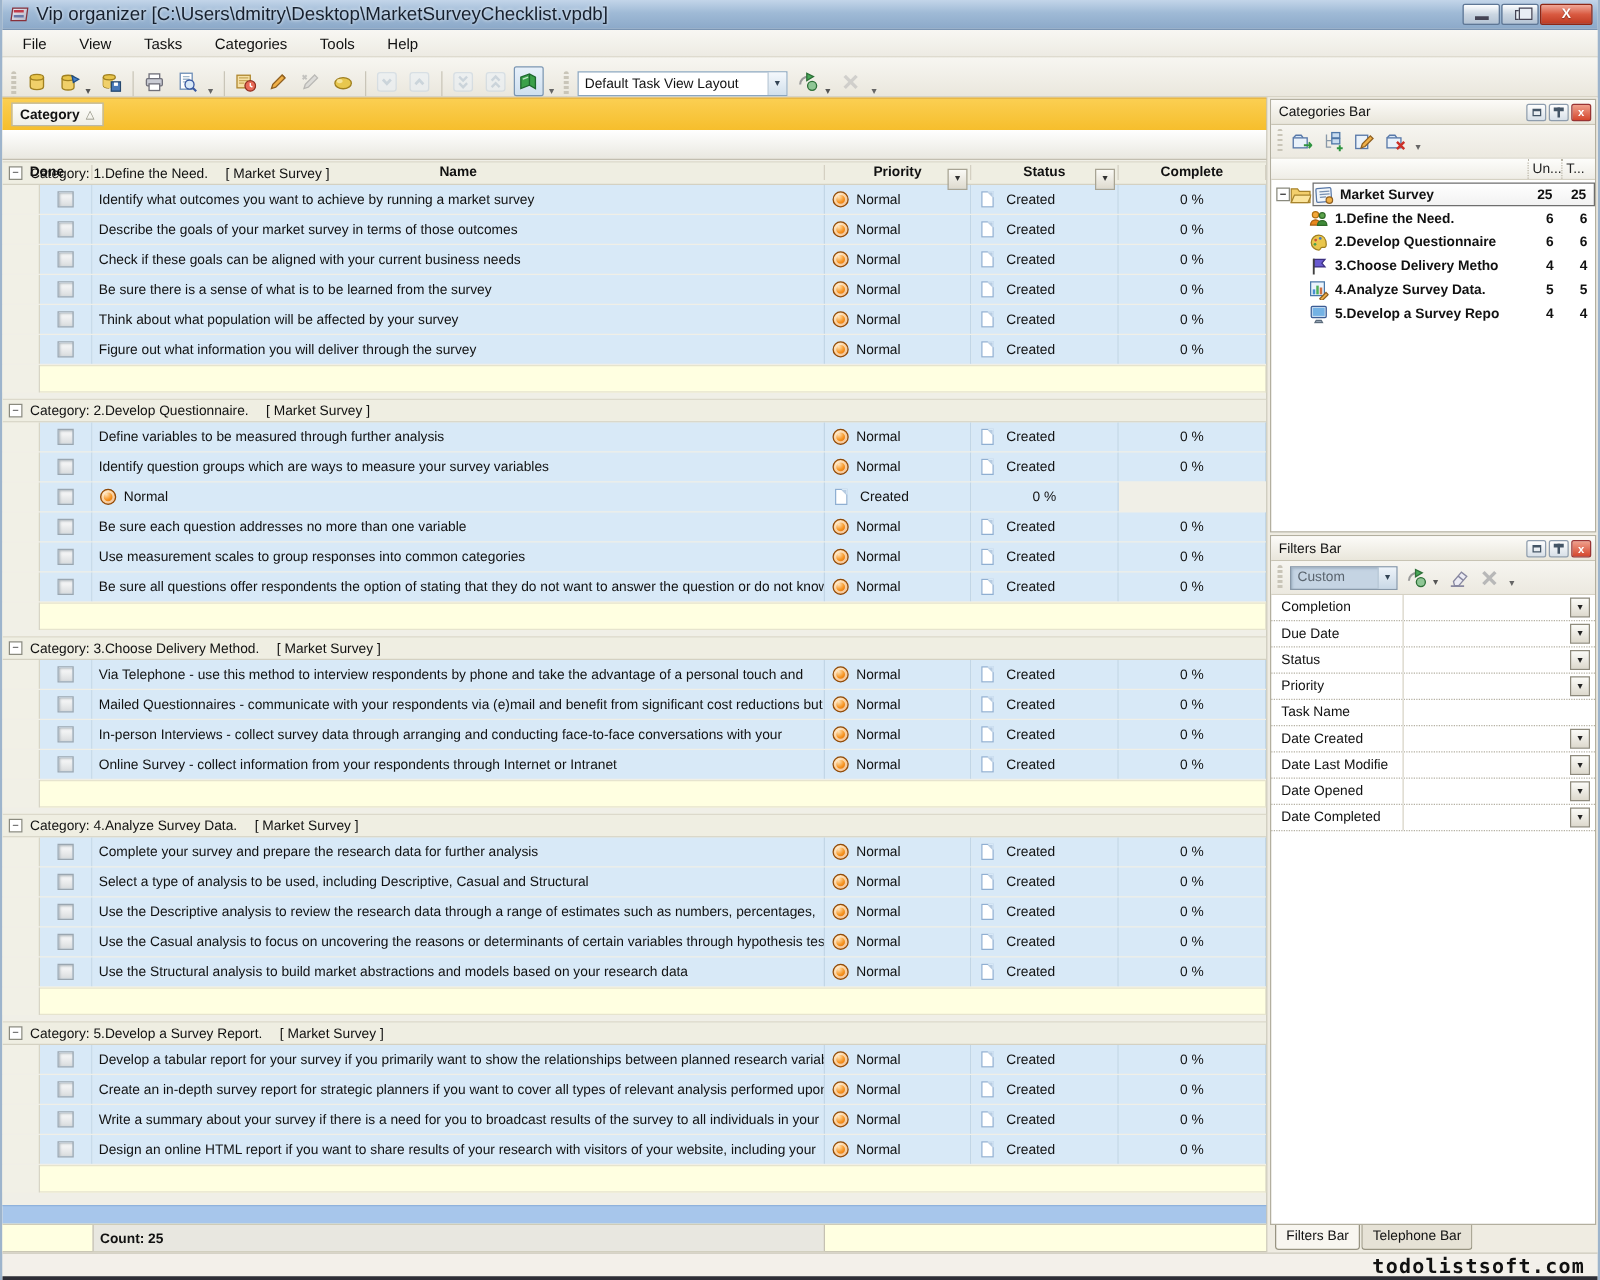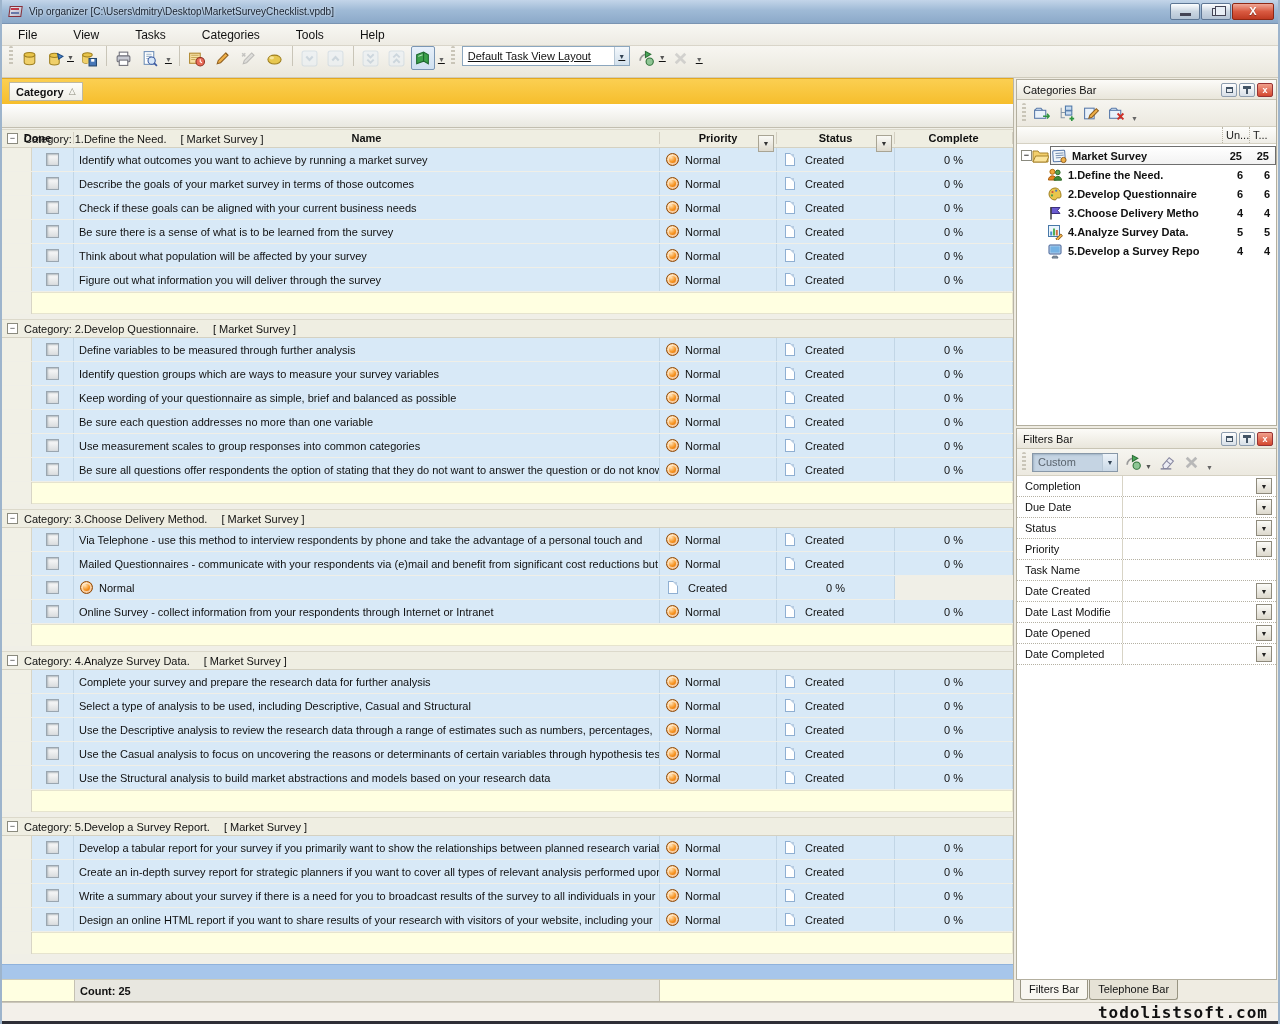--- a/index.html
+++ b/index.html
@@ -7,35 +7,35 @@
   body { font-family:"Liberation Sans","DejaVu Sans",sans-serif; font-size:11px; color:#111; background:#EFECE2; }
 
   .window { width:1280px; height:1024px; display:flex; flex-direction:column; border-left:2px solid #9DB4CC; border-right:2px solid #9DB4CC; }
 
   
   .titlebar { height:24px; flex:0 0 24px; background:linear-gradient(#C3D5E9,#9FBAD6 45%,#8CA9C9); display:flex; align-items:center; padding:0 4px; border-bottom:1px solid #7A94B2; }
   .app-icon { width:16px; height:16px; margin:0 5px 0 2px; position:relative; }
   .app-icon .s1 { position:absolute; left:1px; top:2px; width:13px; height:11px; background:linear-gradient(135deg,#E8E8F0,#B8B8C8); border:1px solid #88303A; transform:skewX(-8deg); }
   .app-icon .s2 { position:absolute; left:3px; top:4px; width:8px; height:2px; background:#C03A4A; }
   .app-icon .s3 { position:absolute; left:3px; top:8px; width:8px; height:2px; background:#6878A8; }
-  .title-text { font-size:10px; color:#16202E; text-shadow:0 0 3px rgba(255,255,255,.9); white-space:nowrap; }
+  .title-text { font-size:15px; color:#16202E; text-shadow:0 0 3px rgba(255,255,255,.9); white-space:nowrap; }
   .win-btns { margin-left:auto; display:flex; gap:1px; }
   .win-btn { width:30px; height:17px; border:1px solid #5E7694; border-radius:2px; background:linear-gradient(#FDFEFF,#CBD6E2 50%,#B4C3D4); display:flex; align-items:center; justify-content:center; color:#333; }
   .win-btn.close { width:42px; background:linear-gradient(#F0A898,#D95A41 50%,#BF3A22); border-color:#8E2714; color:#fff; font-weight:bold; }
   .glyph-min { width:11px; height:3px; background:#445; margin-top:6px; }
   .glyph-restore { width:9px; height:8px; border:1px solid #445; position:relative; background:#E8EEF5; }
   .glyph-restore::before { content:""; position:absolute; left:2px; top:-3px; width:9px; height:8px; border:1px solid #445; background:#E8EEF5; }
   .glyph-x { font-size:11px; font-weight:bold; line-height:1; text-shadow:0 1px 1px rgba(0,0,0,.4); }
 
   
-  .menubar { height:22px; flex:0 0 22px; background:linear-gradient(#F8F7F3,#EDEBE3); display:flex; align-items:center; padding-left:8px; border-bottom:1px solid #D9D5C9; gap:20px; }
+  .menubar { height:22px; flex:0 0 22px; background:linear-gradient(#F8F7F3,#EDEBE3); display:flex; align-items:center; padding-left:8px; border-bottom:1px solid #D9D5C9; gap:10px; }
   .menu-item { padding:3px 8px; font-size:12px; }
 
   
-  .toolbar { height:32px; flex:0 0 32px; background:linear-gradient(#F7F6F1,#EAE7DD); display:flex; align-items:flex-start; padding:0 4px; border-bottom:1px solid #CFCBBC;text-decoration:underline; }
+  .toolbar { height:32px; flex:0 0 32px; background:linear-gradient(#F7F6F1,#EAE7DD); display:flex; align-items:flex-end; padding:0 4px; border-bottom:1px solid #CFCBBC; }
   .tb-grip { width:4px; height:20px; margin:0 3px; background:repeating-linear-gradient(#C9C5B8 0 2px,transparent 2px 4px); border-radius:2px; }
   .tb-sep { width:1px; height:20px; background:#C9C5B8; margin:0 4px; }
   .tbtn { width:24px; height:24px; border:1px solid transparent; border-radius:2px; display:flex; align-items:center; justify-content:center; margin:0 1px; }
   .tbtn.pressed { border-color:#7A96B4; background:linear-gradient(#E7F0FA,#CFE0F0); }
   .tbtn.disabled { opacity:.55; }
   .dd-arrow { font-size:7px; color:#555; margin:8px 2px 0 -1px; }
   .ov-arrow { font-size:7px; color:#666; margin:10px 3px 0 2px; }
   .combo { height:20px; background:#fff; border:1px solid #8BA6BE; display:flex; align-items:center; }
   .combo .cval { padding:0 5px; flex:1; white-space:nowrap; overflow:hidden; }
   .combo .cbtn { width:15px; height:100%; border-left:1px solid #B8C8D6; background:linear-gradient(#F4F8FC,#D2E0EC); display:flex; align-items:center; justify-content:center; font-size:7px; color:#345; }
@@ -512,23 +512,20 @@
             </div>
             <div class="cell c-complete">
               <span>0 %</span>
             </div>
           </div>
           <div class="task-row">
             <div class="gutter"></div>
             <div class="cell c-done">
               <div class="checkbox"></div>
             </div>
-            <div class="cell c-name">
-              <span>Keep wording of your questionnaire as simple, brief and balanced as possible</span>
-            </div>
             <div class="cell c-pri">
               <span class="pball"></span>
               <span>Normal</span>
             </div>
             <div class="cell c-status">
               <span class="dicon"></span>
               <span>Created</span>
             </div>
             <div class="cell c-complete">
               <span>0 %</span>
@@ -640,20 +637,23 @@
               <span>Created</span>
             </div>
             <div class="cell c-complete">
               <span>0 %</span>
             </div>
           </div>
           <div class="task-row">
             <div class="gutter"></div>
             <div class="cell c-done">
               <div class="checkbox"></div>
+            </div>
+            <div class="cell c-name">
+              <span>In-person Interviews - collect survey data through arranging and conducting face-to-face conversations with your</span>
             </div>
             <div class="cell c-pri">
               <span class="pball"></span>
               <span>Normal</span>
             </div>
             <div class="cell c-status">
               <span class="dicon"></span>
               <span>Created</span>
             </div>
             <div class="cell c-complete">

